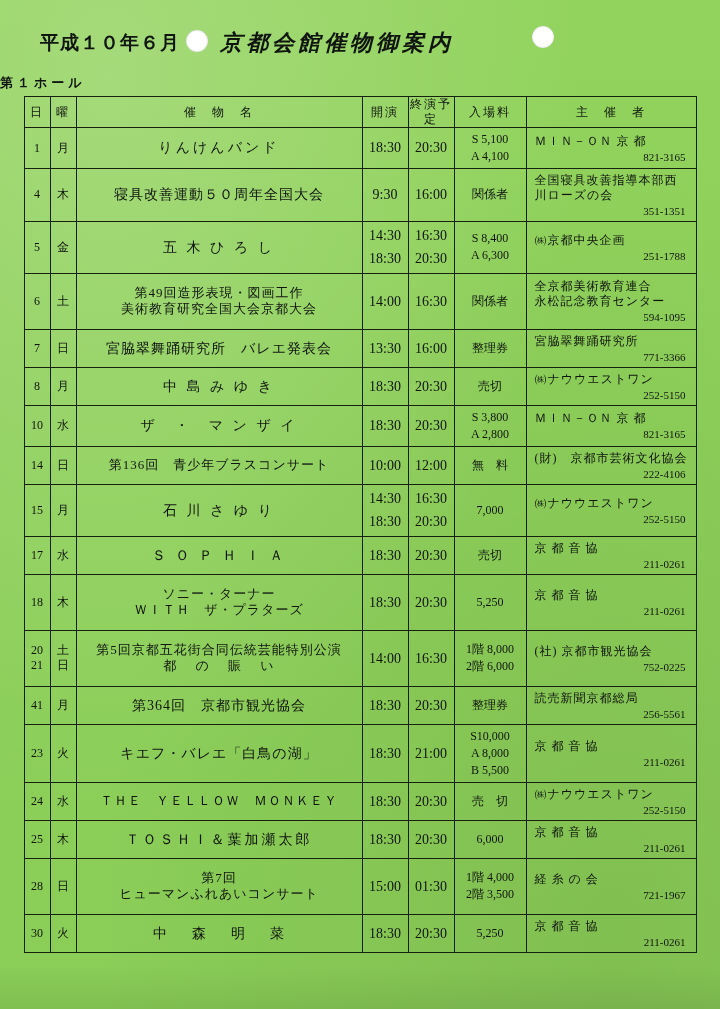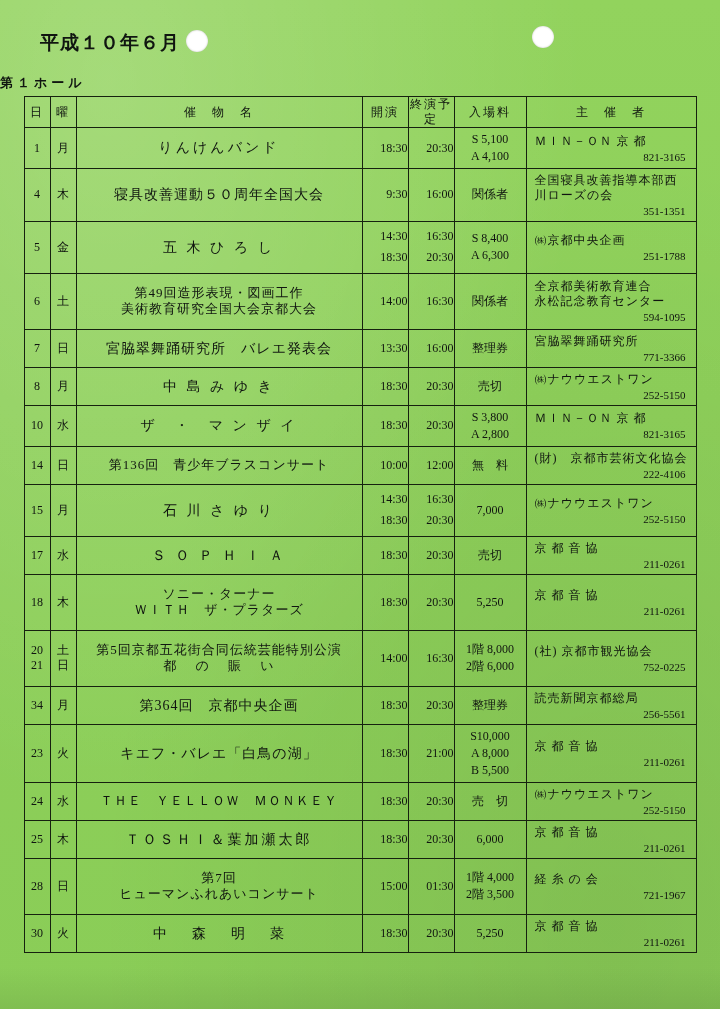--- a/index.html
+++ b/index.html
@@ -86,21 +86,21 @@
   col.c-org{width:170px;}
 
   td.name{
     font-size:14px;
     letter-spacing:3px;
     padding:5px 4px;
   }
   td.name .line{display:block;}
   td.name.small{font-size:13px;letter-spacing:1px;}
   td.name.tight{letter-spacing:1px;}
-  td.times{font-size:12px;padding:2px 0;text-align:right;}
+  td.times{font-size:14px;padding:2px 0;}
   td.times .line{display:block;padding:3px 0;}
   td.fee{font-size:12px;padding:3px 2px;}
   td.fee .line{display:block;padding:1px 0;}
   td.org{
     font-size:12px;
     text-align:left;
     padding:4px 6px 2px 8px;
     position:relative;
     height:100%;
     margin-left:41px;
@@ -123,20 +123,21 @@
   }
 </style>
 </head>
 <body>
 
 <div class="page">
 
   <div class="header">
     <div class="era">平成１０年６月</div>
     <div class="punch p1"></div>
+    <div class="main-title">京都会館催物御案内</div>
     <div class="punch p2"></div>
   </div>
 
   <div class="hall">第１ホール</div>
 
   <table>
     <colgroup>
       <col class="c-day">
         <col class="c-dow">
         <col class="c-name">
@@ -403,24 +404,24 @@
           <td class="fee">
             <span class="line">1階 8,000</span>
             <span class="line">2階 6,000</span>
           </td>
           <td class="org">
             <span class="oline">(社)  京都市観光協会</span>
             <span class="tel">752-0225</span>
           </td>
         </tr>
         <tr style="height: 38px;">
-          <td class="daycell">34</td>
+          <td class="daycell">41</td>
           <td class="daycell">月</td>
           <td class="name tight">
-            <span class="line">第364回　京都中央企画</span>
+            <span class="line">第364回　京都市観光協会</span>
           </td>
           <td class="times">
             <span class="line">18:30</span>
           </td>
           <td class="times">
             <span class="line">20:30</span>
           </td>
           <td class="fee">
             <span class="line">整理券</span>
           </td>

